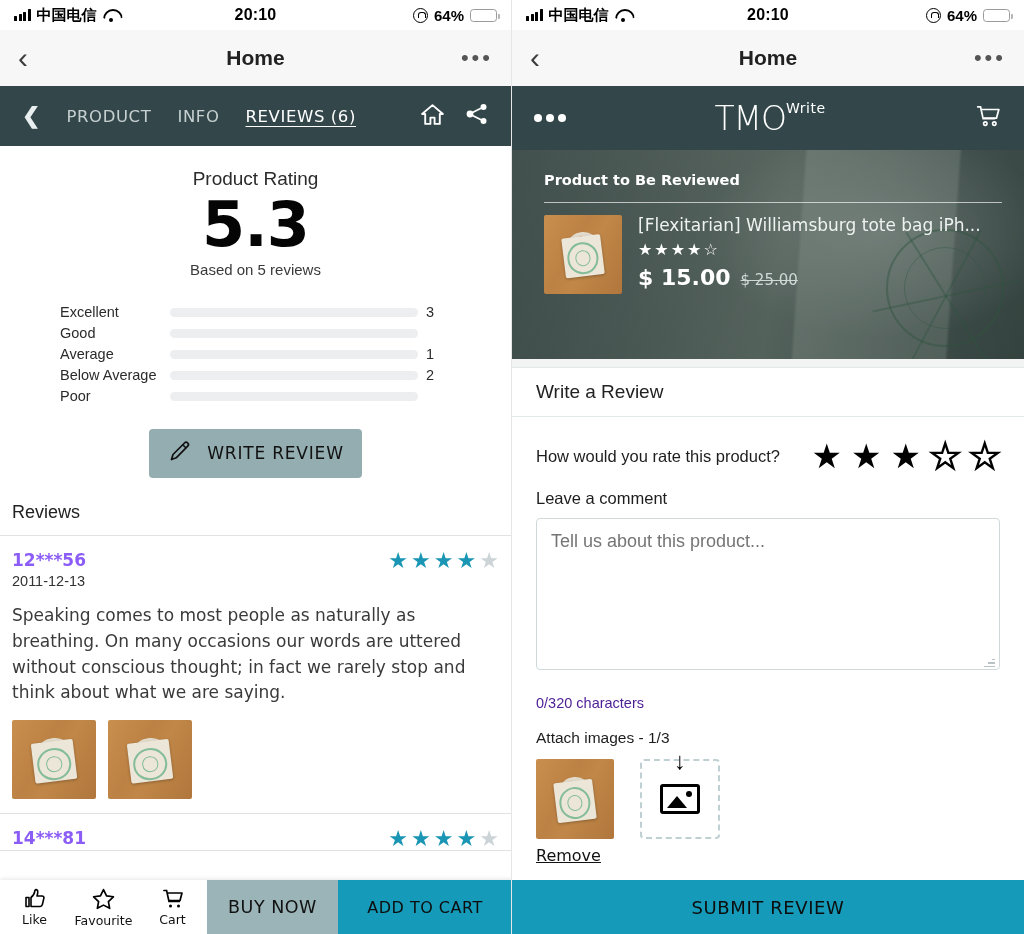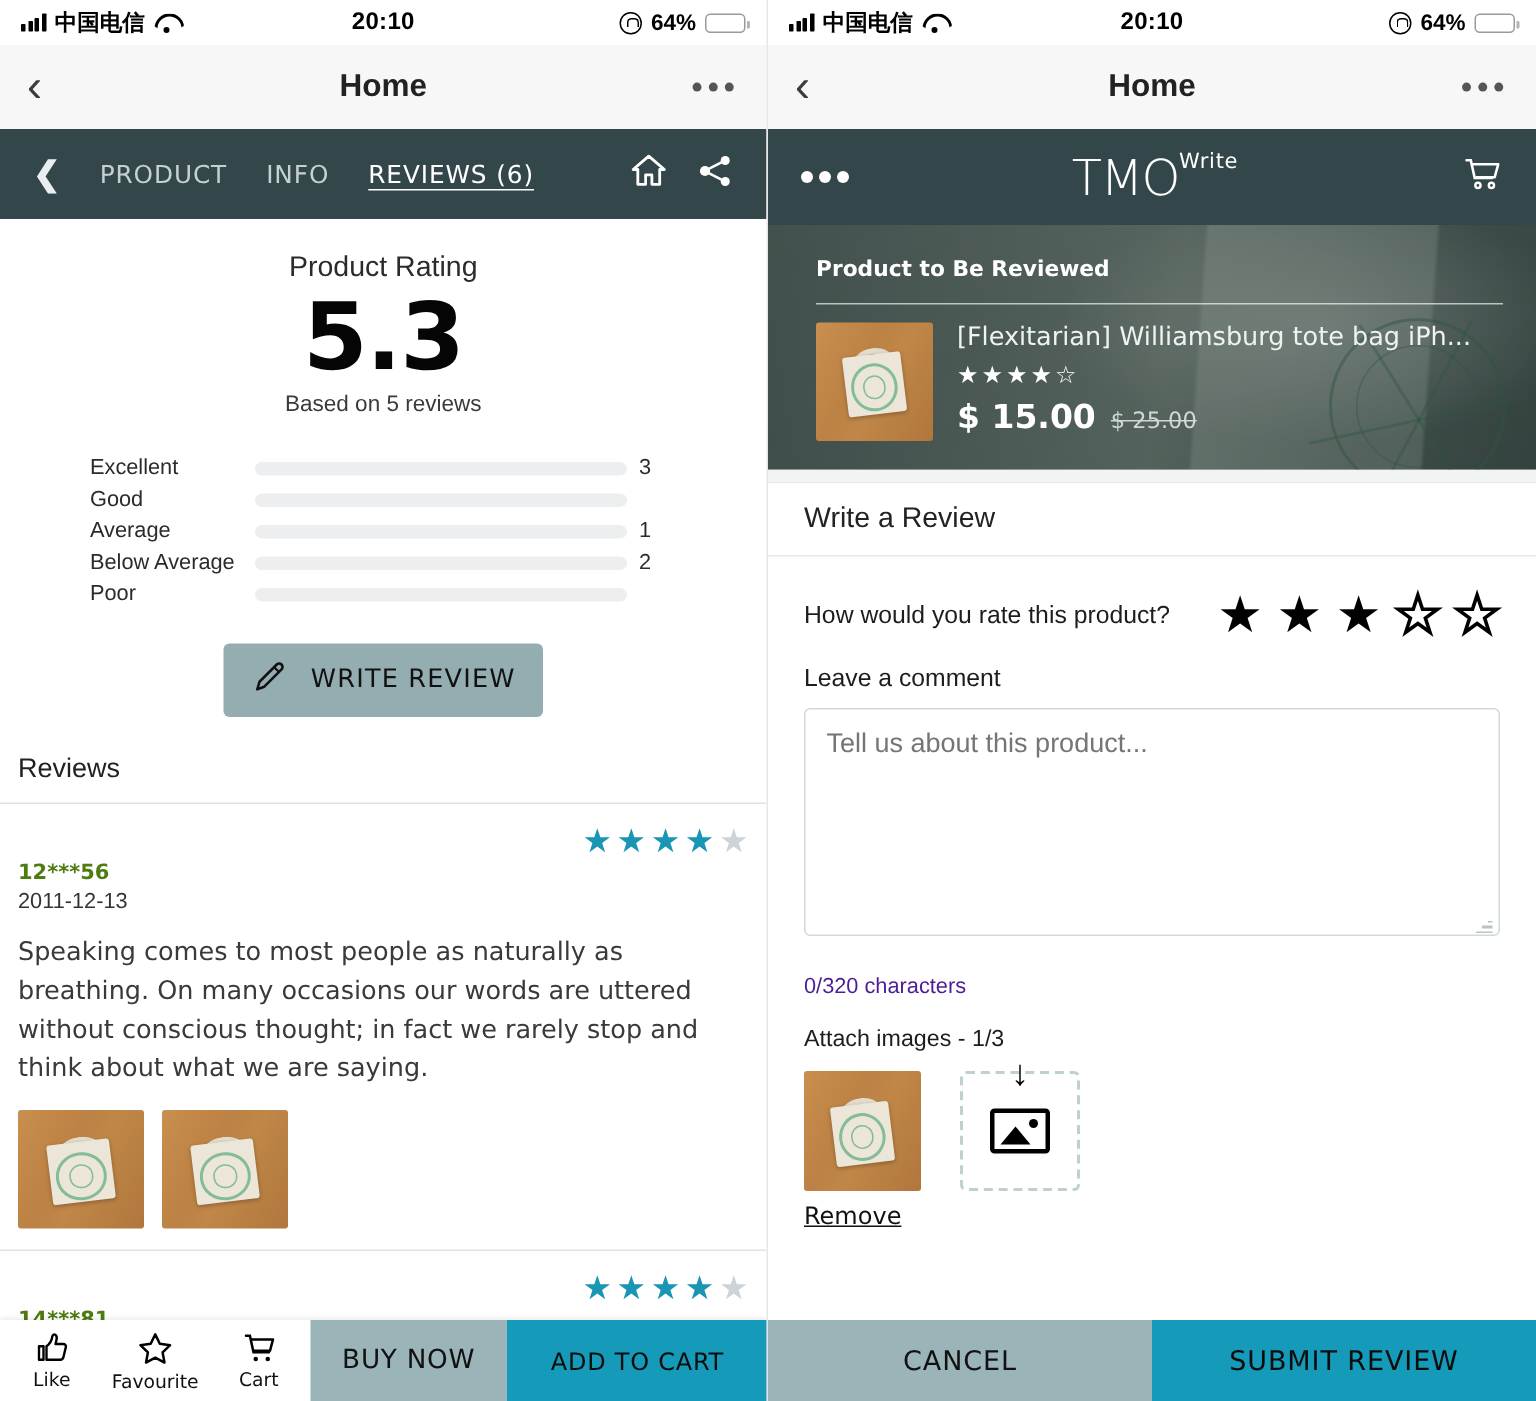--- a/index.html
+++ b/index.html
@@ -63,21 +63,21 @@
   .bar-count{width:22px;text-align:left;padding-left:8px;font-size:14.5px;color:#2b2b2b;}
 
   .write-btn{margin:22px auto 0;display:flex;align-items:center;justify-content:center;gap:14px;
     width:213px;height:49px;background:#94adb0;border-radius:4px;cursor:pointer;}
   .write-btn span{font-size:17px;letter-spacing:.8px;color:#111;font-family:"DejaVu Sans",sans-serif;}
 
   .reviews-head{padding:24px 12px 12px;font-size:18px;color:#222;border-bottom:1px solid #e2e2e2;}
 
   .review{padding:14px 12px 0;border-bottom:1px solid #e2e2e2;}
   .rv-top{display:flex;align-items:flex-start;}
-  .rv-user{font-size:14px;font-weight:bold;color:#4d7c0f;font-family:"DejaVu Sans",sans-serif;margin-top:24px;}
+  .rv-user{font-size:17px;font-weight:bold;color:#8b5cf6;font-family:"DejaVu Sans",sans-serif;}
   .rv-date{font-size:14.5px;color:#333;margin-top:3px;}
   .rv-stars{margin-left:auto;display:flex;gap:3px;font-size:22px;line-height:1;}
   .st-on{color:#1a96b4;}
   .st-off{color:#ccd4d8;}
   .rv-body{margin-top:14px;font-size:17px;line-height:1.52;color:#3a3a3a;font-family:"DejaVu Sans",sans-serif;}
   .rv-imgs{display:flex;gap:12px;margin:14px 0 14px;}
 
   
   .tote{width:84px;height:79px;border-radius:2px;position:relative;overflow:hidden;
     background:linear-gradient(118deg,#c98f4e 0%,#bc8144 38%,#c08748 55%,#b0763c 100%);}
@@ -100,21 +100,21 @@
     font-size:16px;letter-spacing:.5px;color:#0d0d0d;cursor:pointer;font-family:"DejaVu Sans",sans-serif;}
 
   
   .brandbar{height:64px;background:#33474a;display:flex;align-items:center;padding:0 22px;color:#fff;}
   .bb-dots{display:flex;gap:4px;}
   .bb-dots i{width:8px;height:8px;border-radius:50%;background:#fff;display:block;}
   .brand-logo{flex:1;display:flex;align-items:flex-start;justify-content:center;}
   .brand-main{font-size:33px;letter-spacing:-1px;font-weight:300;color:#fff;font-family:"DejaVu Sans",sans-serif;line-height:1;}
   .brand-sub{font-size:14px;letter-spacing:.5px;color:#fff;margin-top:-2px;font-family:"DejaVu Sans",sans-serif;}
 
-  .hero{height:163px;position:relative;overflow:hidden;
+  .hero{height:209px;position:relative;overflow:hidden;
     background:linear-gradient(155deg,#4d5a57 0%,#41504e 40%,#3a4a48 70%,#33423f 100%);}
   .hero-photo{position:absolute;inset:0;opacity:.55;
     background:
       radial-gradient(ellipse 55% 80% at 72% 40%, rgba(198,206,198,.45), transparent 62%),
       linear-gradient(100deg,#3b4a47 0%,#55625c 30%,#6a766d 52%,#46534f 78%,#36433f 100%);}
   .hero-photo::after{content:"";position:absolute;left:56%;top:-8%;width:30%;height:120%;
     background:rgba(205,214,203,.30);transform:rotate(4deg);filter:blur(1px);}
   .hero-ring{position:absolute;left:73%;top:38%;width:118px;height:118px;border:2px solid rgba(46,84,62,.45);
     border-radius:50%;}
   .hero-ring::after{content:"";position:absolute;inset:14%;border:1.5px solid rgba(46,84,62,.4);border-radius:50%;}
@@ -456,16 +456,15 @@
         <span class="att-remove">Remove</span>
       </div>
       <div class="dropzone">
         <span class="dz-arrow">↓</span>
         <span class="dz-img"></span>
       </div>
     </div>
   </div>
 
   <div class="footbar">
-    <div class="ft-cancel">CANCEL</div>
     <div class="ft-submit">SUBMIT REVIEW</div>
   </div>
 </div>
 
 </body></html>

